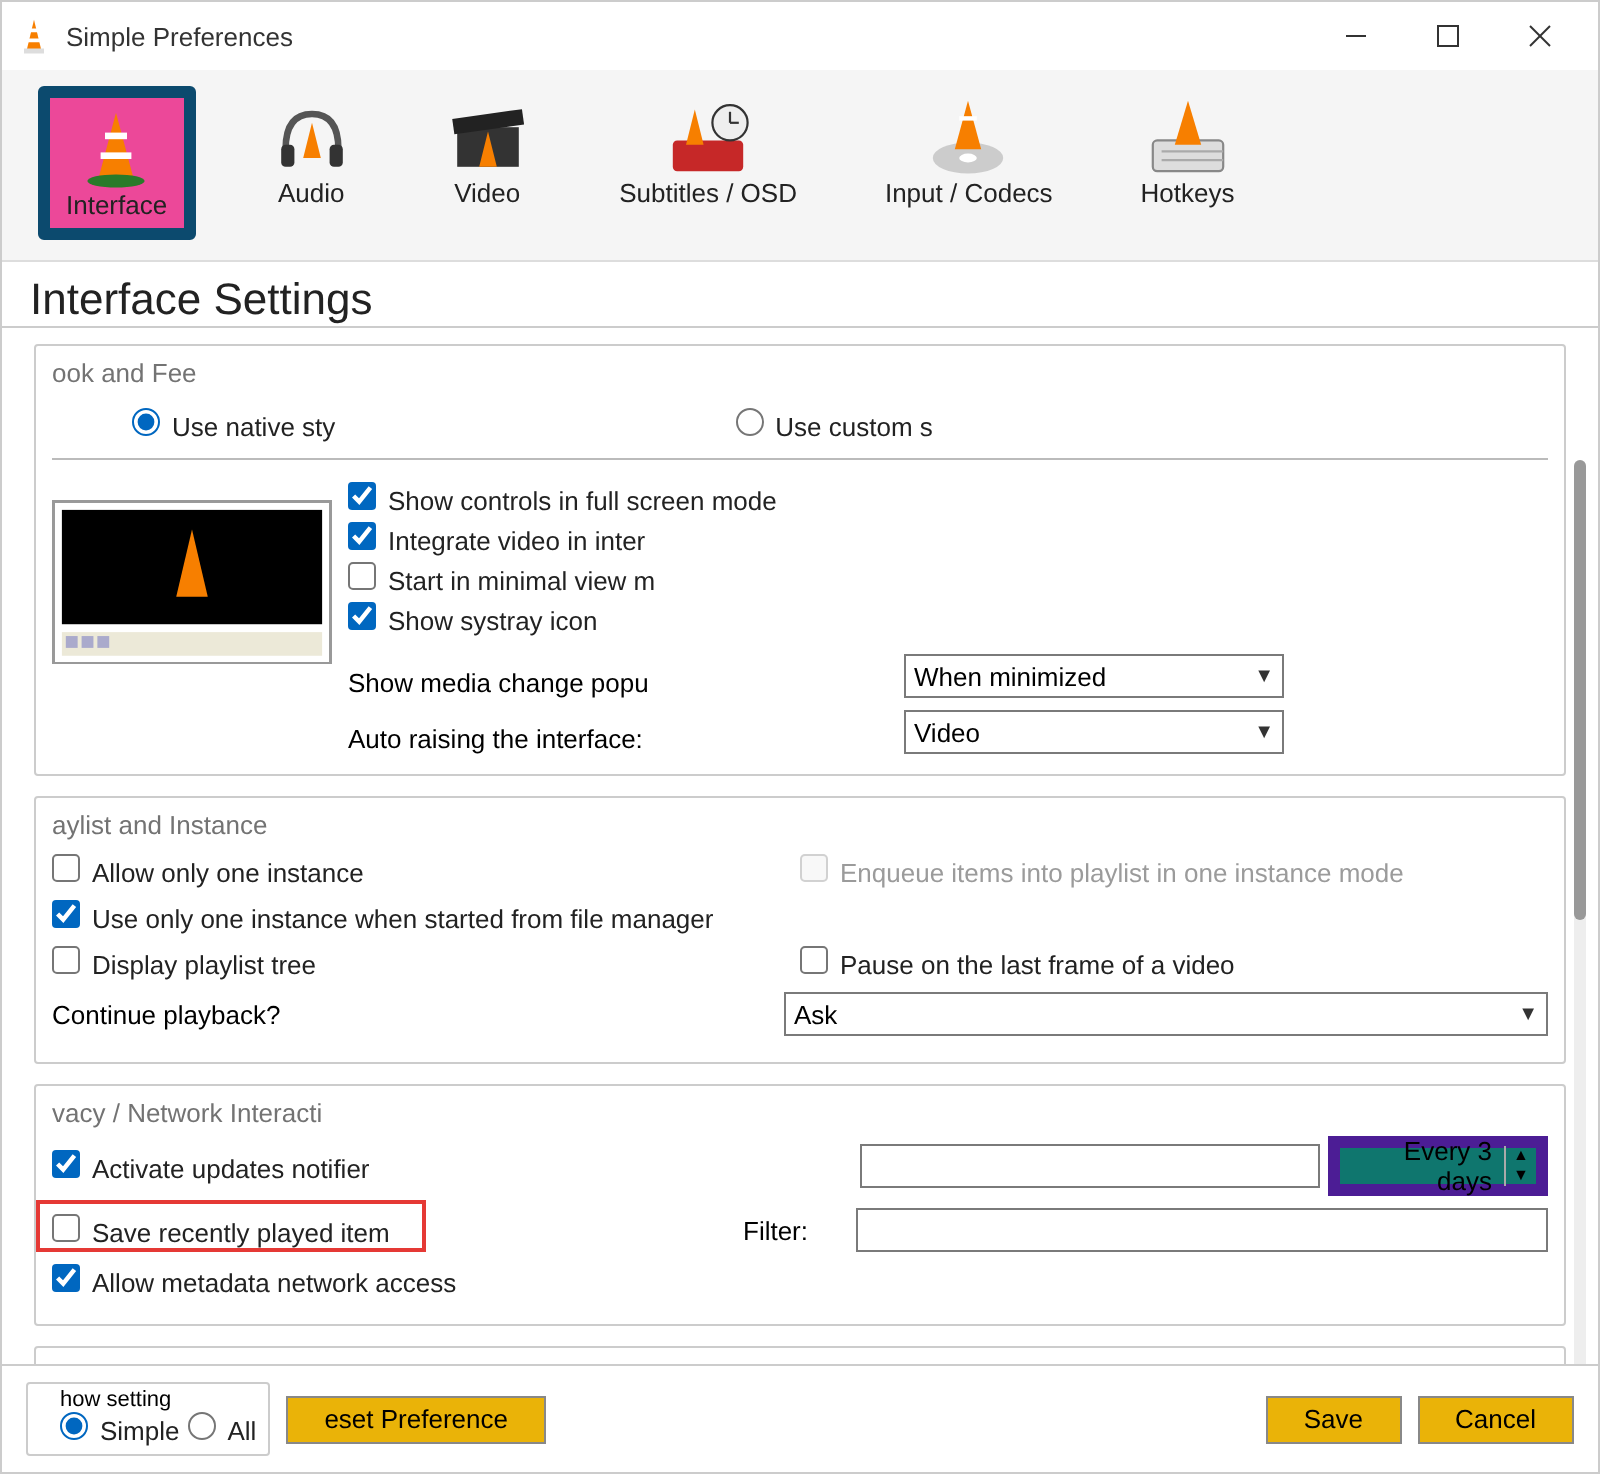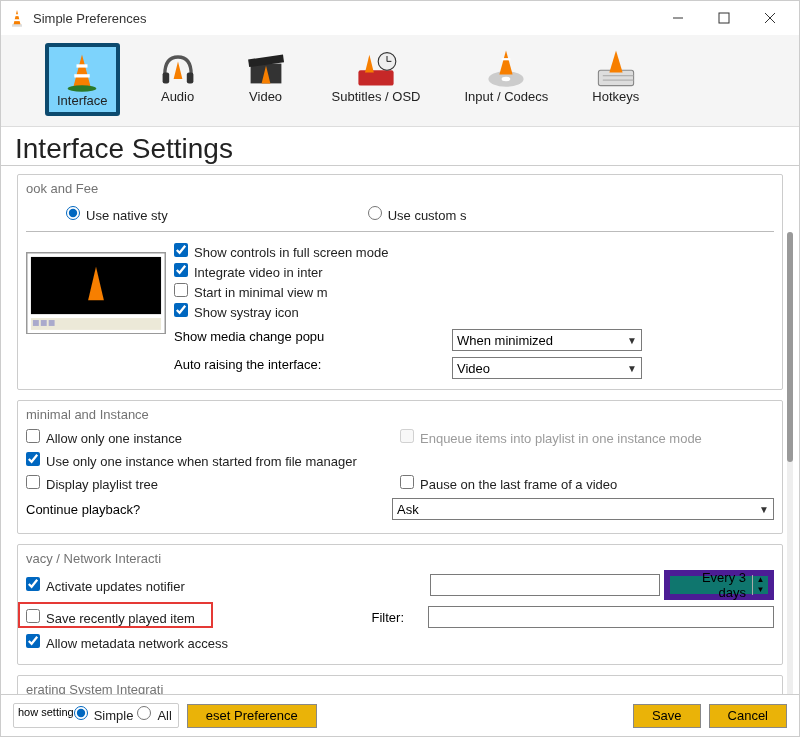--- a/index.html
+++ b/index.html
@@ -8,26 +8,26 @@
 
   
   .titlebar { height: 34px; display: flex; align-items: center; padding: 0 6px; background: #fff; }
   .titlebar .app-icon { width: 20px; height: 20px; margin-right: 6px; }
   .titlebar .title { color: #333; flex: 1; }
   .winbtn { width: 46px; height: 30px; display: flex; align-items: center; justify-content: center; color: #444; }
 
   
   .tabbar { display: flex; gap: 28px; padding: 8px 18px 10px 18px; background: #f5f5f5; border-bottom: 1px solid #ddd; }
   .tab { display: flex; flex-direction: column; align-items: center; padding: 6px 8px 4px 8px; border-radius: 3px; cursor: pointer; }
-  .tab.selected { background: #7dd3fc; border: 4px solid #0c4a6e; margin-left: 26px; }
+  .tab.selected { background: #ec4899; border: 6px solid #0c4a6e; }
   .tab .tab-icon { width: 44px; height: 38px; display: flex; align-items: center; justify-content: center; }
   .tab .tab-label { color: #222; margin-top: 2px; }
 
   
-  .heading { font-size: 28px; padding: 6px 14px 0 14px; color: #222; border-bottom: 1px solid #ccc; }
+  .heading { font-size: 22px; padding: 6px 14px 0 14px; color: #222; border-bottom: 1px solid #ccc; }
 
   
   .content { flex: 1; padding: 8px 16px 0 16px; overflow: hidden; position: relative; }
   .scrollbar { position: absolute; right: 6px; top: 66px; width: 6px; height: 470px; background: #eee; border-radius: 3px; }
   .scrollbar .thumb { position: absolute; top: 0; width: 6px; height: 230px; background: #999; border-radius: 3px; }
 
   .group { border: 1px solid #ccc; border-radius: 2px; margin-bottom: 10px; padding: 6px 8px 10px 8px; }
   .group-title { color: #737373; margin-bottom: 4px; }
 
   .row { display: flex; align-items: center; margin: 3px 0; }
@@ -43,21 +43,21 @@
   .spin .val { padding: 0 6px; flex: 1; text-align: right; }
   .spin .btns { width: 16px; display: flex; flex-direction: column; border-left: 1px solid #aaa; }
   .spin .btns span { height: 10px; font-size: 8px; text-align: center; line-height: 10px; }
 
   .look-grid { display: flex; }
   .preview { width: 140px; height: 82px; border: 1px solid #999; background: #fff; margin: 12px 8px 0 0; display:flex; align-items:center; justify-content:center; font-size:10px; color:#888; }
   .look-right { flex: 1; }
   .style-row { display: flex; gap: 200px; border-bottom: 1px solid #bbb; padding: 6px 60px 8px 40px; margin-bottom: 8px; }
   .two-col { display: flex; }
   .col { flex: 1; }
-  .label-select-row { display: flex; align-items: flex-start; margin-top: 6px; }
+  .label-select-row { display: flex; align-items: flex-end; margin-top: 6px; }
   .label-select-row .lbl { width: 278px; }
   .label-select-row .select { width: 190px; }
 
   .highlight { position: absolute; left: -8px; top: -4px; width: 195px; height: 26px; border: 2px solid #e53935; }
   .rel { position: relative; }
 
   
   .bottom { border-top: 1px solid #ccc; padding: 8px 12px; display: flex; align-items: center; }
   .bottom .left { display: flex; align-items: center; gap: 4px; }
   .btn { border: 1px solid #888; background: #eab308; padding: 3px 18px; height: 24px; line-height: 16px; cursor: pointer; }
@@ -222,21 +222,21 @@
                     <span class="caret">▼</span>
                   </div>
               </div>
             </div>
           </div>
         </div>
       </div>
     </div>
 
     <div class="group">
-      <div class="group-title">minimal and Instance</div>
+      <div class="group-title">aylist and Instance</div>
       <div class="two-col">
         <div class="col">
           <div class="row">
               <label><input type="checkbox" style=""><span>Allow only one instance</span></label>
             </div>
         </div>
         <div class="col">
           <div class="row">
               <label class="disabled"><input type="checkbox" disabled="" style=""><span>Enqueue items into playlist in one instance mode</span></label>
             </div>
@@ -292,21 +292,21 @@
         </div>
     </div>
 
     <div class="group" style="height:32px;overflow:hidden">
       <div class="group-title">erating System Integrati</div>
     </div>
   </div>
 
   <div class="bottom">
     <div class="left">
-      <div style="display:flex;flex-direction:row;border:1px solid #ccc;padding:2px 6px 4px 4px;border-radius:2px">
+      <div style="display:flex;flex-direction:column;border:1px solid #ccc;padding:2px 6px 4px 16px;border-radius:2px">
         <span style="font-size:11px">how setting</span>
         <div style="display:flex;gap:4px">
           <label><input type="radio" checked="" style=""><span>Simple</span></label>
           <label><input type="radio" style=""><span>All</span></label>
         </div>
       </div>
       <button class="btn" style="margin-left:4px">eset Preference</button>
     </div>
     <div class="spacer" style="flex:1"></div>
     <button class="btn" style="margin-right:8px">Save</button>

